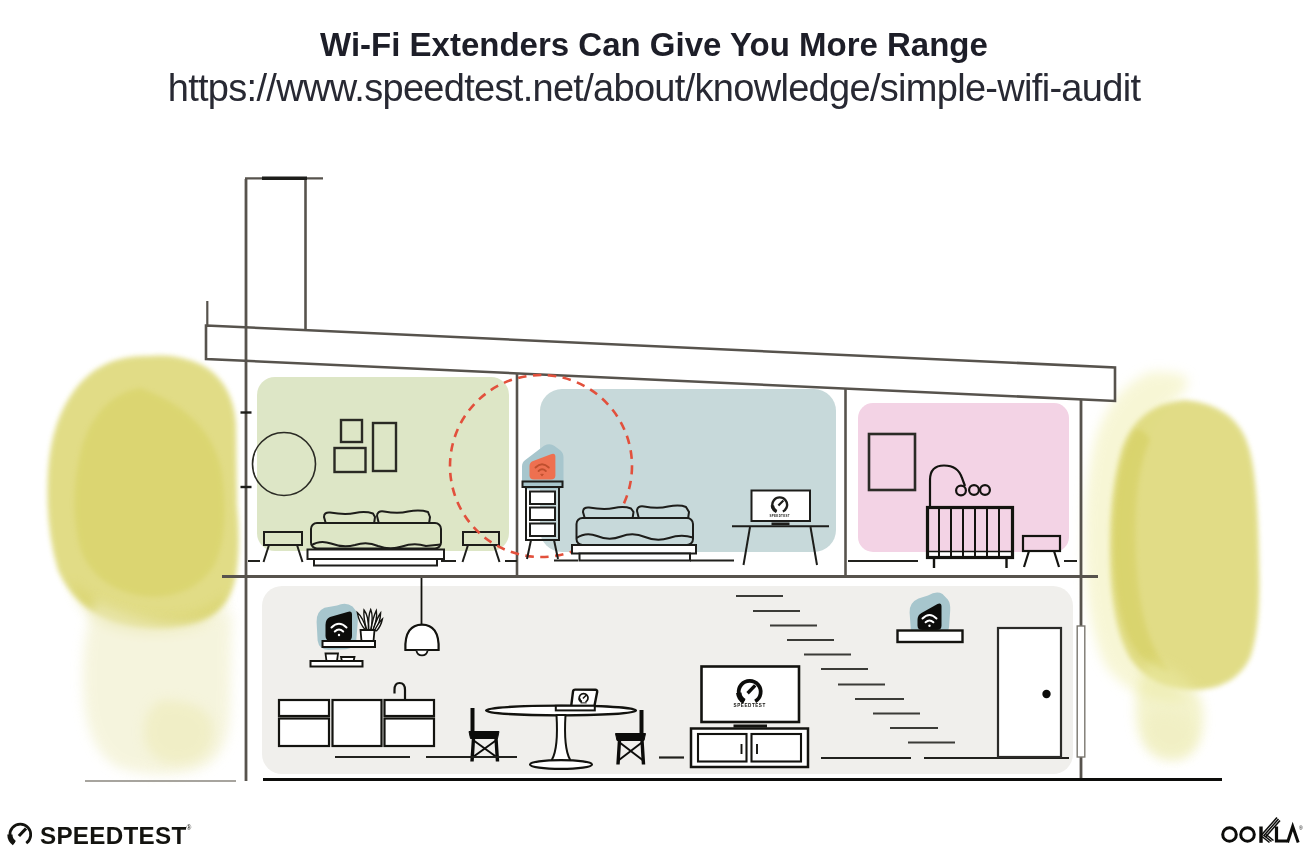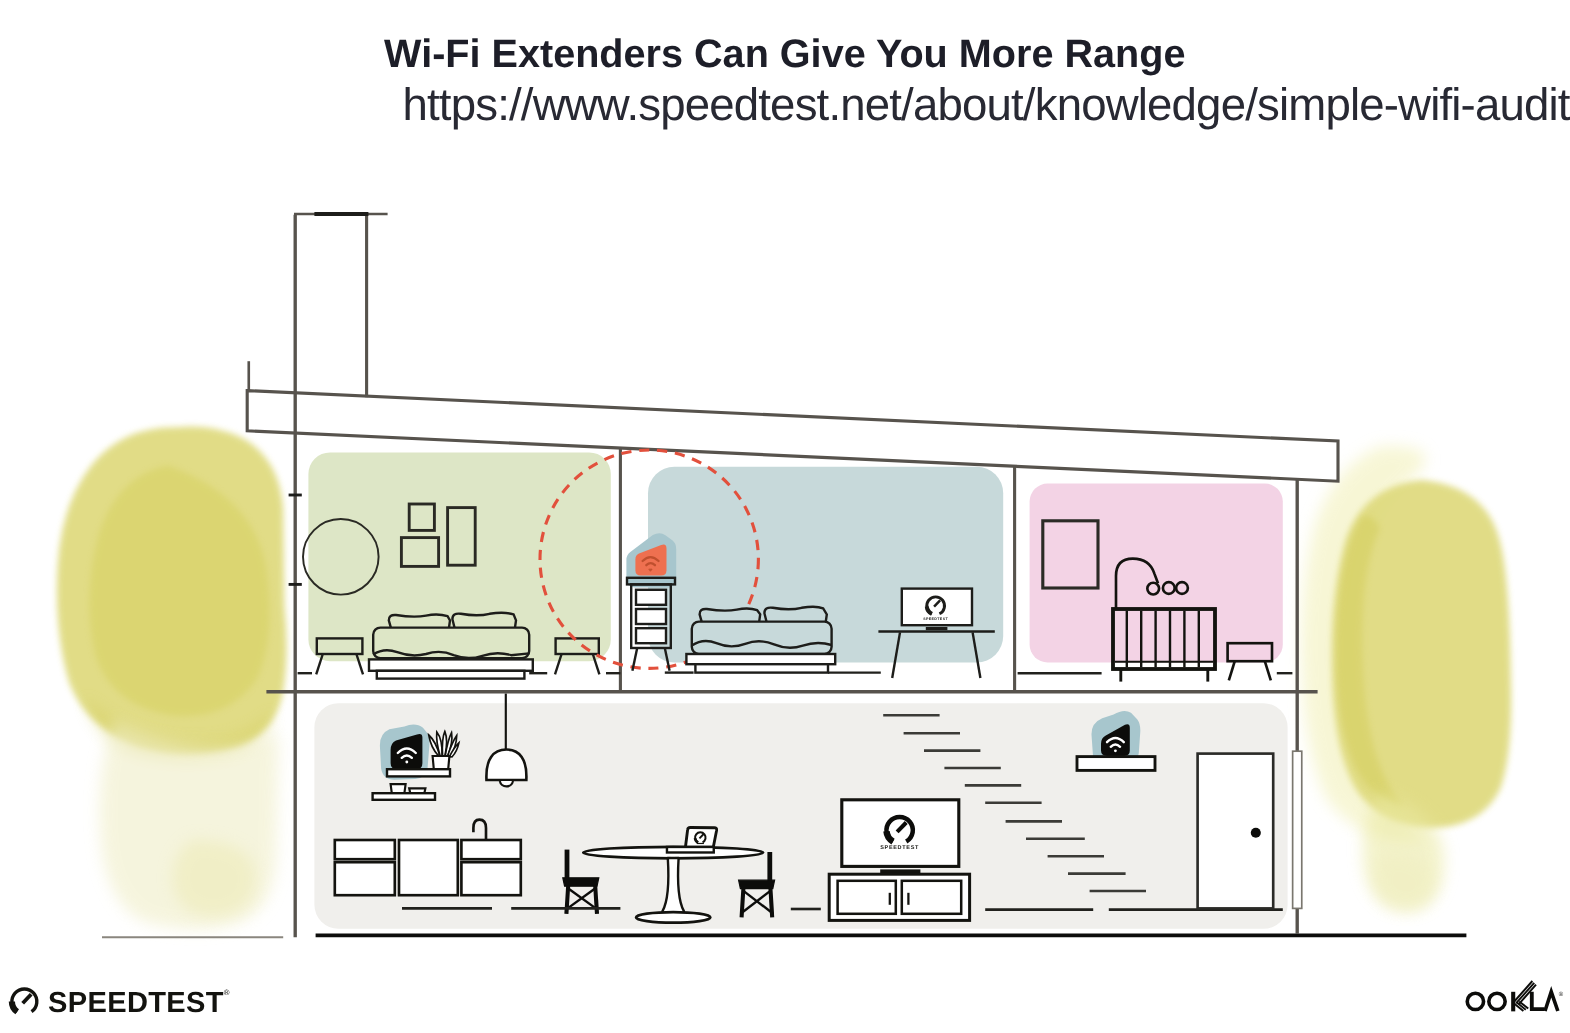--- a/index.html
+++ b/index.html
@@ -1,18 +1,18 @@
 <!DOCTYPE html>
 <html><head>
 <meta charset="utf-8">
 <style>
   html,body{margin:0;padding:0;background:#ffffff;}
   body{width:1308px;height:861px;overflow:hidden;font-family:"Liberation Sans",sans-serif;}
   .title{position:absolute;left:0;top:26px;width:1308px;text-align:center;font-size:33px;font-weight:bold;color:#1d1e28;letter-spacing:0px;}
-  .subtitle{position:absolute;left:0;top:67px;width:1308px;text-align:right;font-size:38px;font-weight:400;color:#282933;letter-spacing:-0.7px;}
+  .subtitle{position:absolute;left:0;top:67px;width:1308px;text-align:center;font-size:38px;font-weight:400;color:#282933;letter-spacing:-0.7px;}
   svg{position:absolute;left:0;top:0;}
 </style>
 </head>
 <body>
 
 <div class="title">Wi-Fi Extenders Can Give You More Range</div>
 
 <div class="subtitle">https://www.speedtest.net/about/knowledge/simple-wifi-audit</div>
 <svg width="1308" height="861" viewBox="0 0 1308 861">
 <defs>

